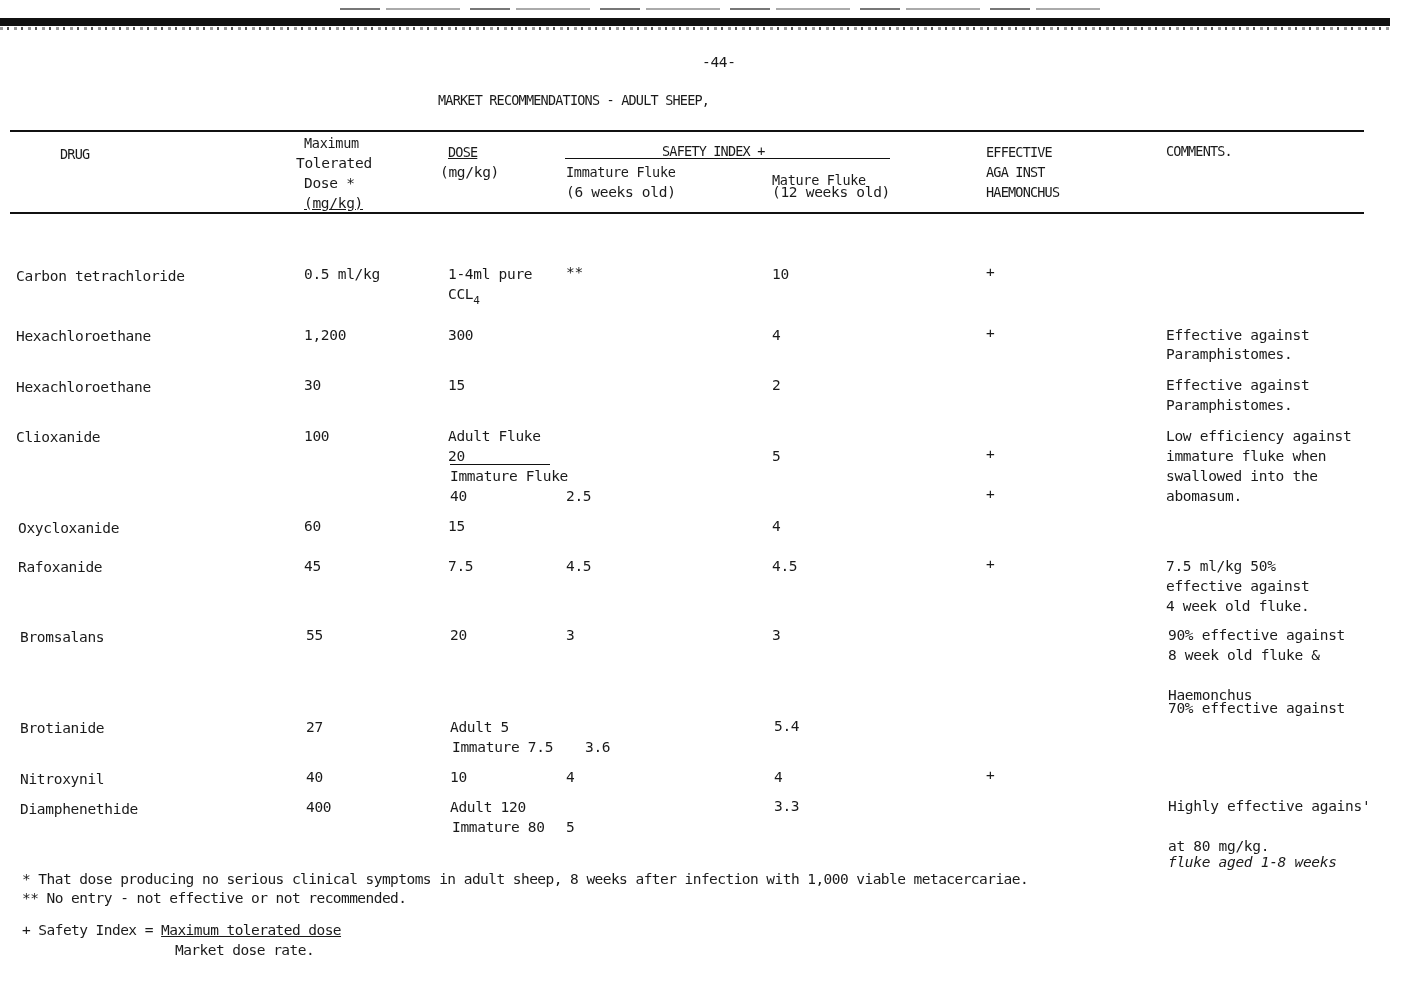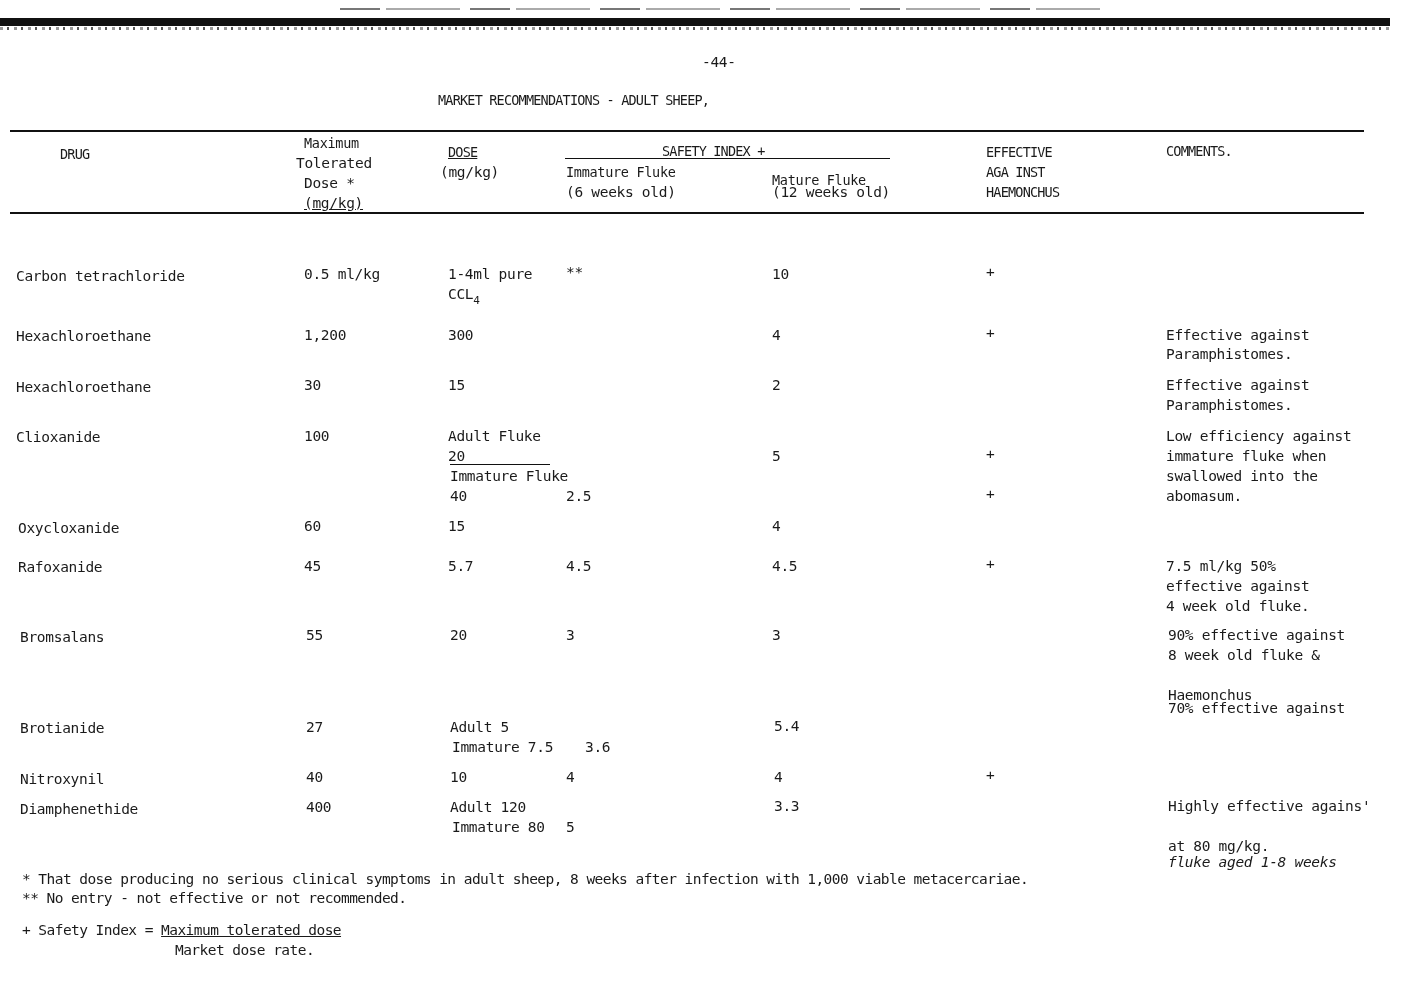--- a/index.html
+++ b/index.html
@@ -98,21 +98,21 @@
 <div>
   <div class="t" style="left:18px;top:518px;">Oxycloxanide</div>
   <div class="t" style="left:304px;top:516px;">60</div>
   <div class="t" style="left:448px;top:516px;">15</div>
   <div class="t" style="left:772px;top:516px;">4</div>
 </div>
 
 <div>
   <div class="t" style="left:18px;top:557px;">Rafoxanide</div>
   <div class="t" style="left:304px;top:556px;">45</div>
-  <div class="t" style="left:448px;top:556px;">5.7</div>
+  <div class="t" style="left:448px;top:556px;">7.5</div>
   <div class="t" style="left:566px;top:556px;">4.5</div>
   <div class="t" style="left:772px;top:556px;">4.5</div>
   <div class="t" style="left:986px;top:554px;">+</div>
   <div class="t" style="left:1166px;top:556px;">7.5 ml/kg 50%</div>
   <div class="t" style="left:1166px;top:576px;">effective against</div>
   <div class="t" style="left:1166px;top:596px;">4 week old fluke.</div>
 </div>
 
 <div>
   <div class="t" style="left:20px;top:627px;">Bromsalans</div>

